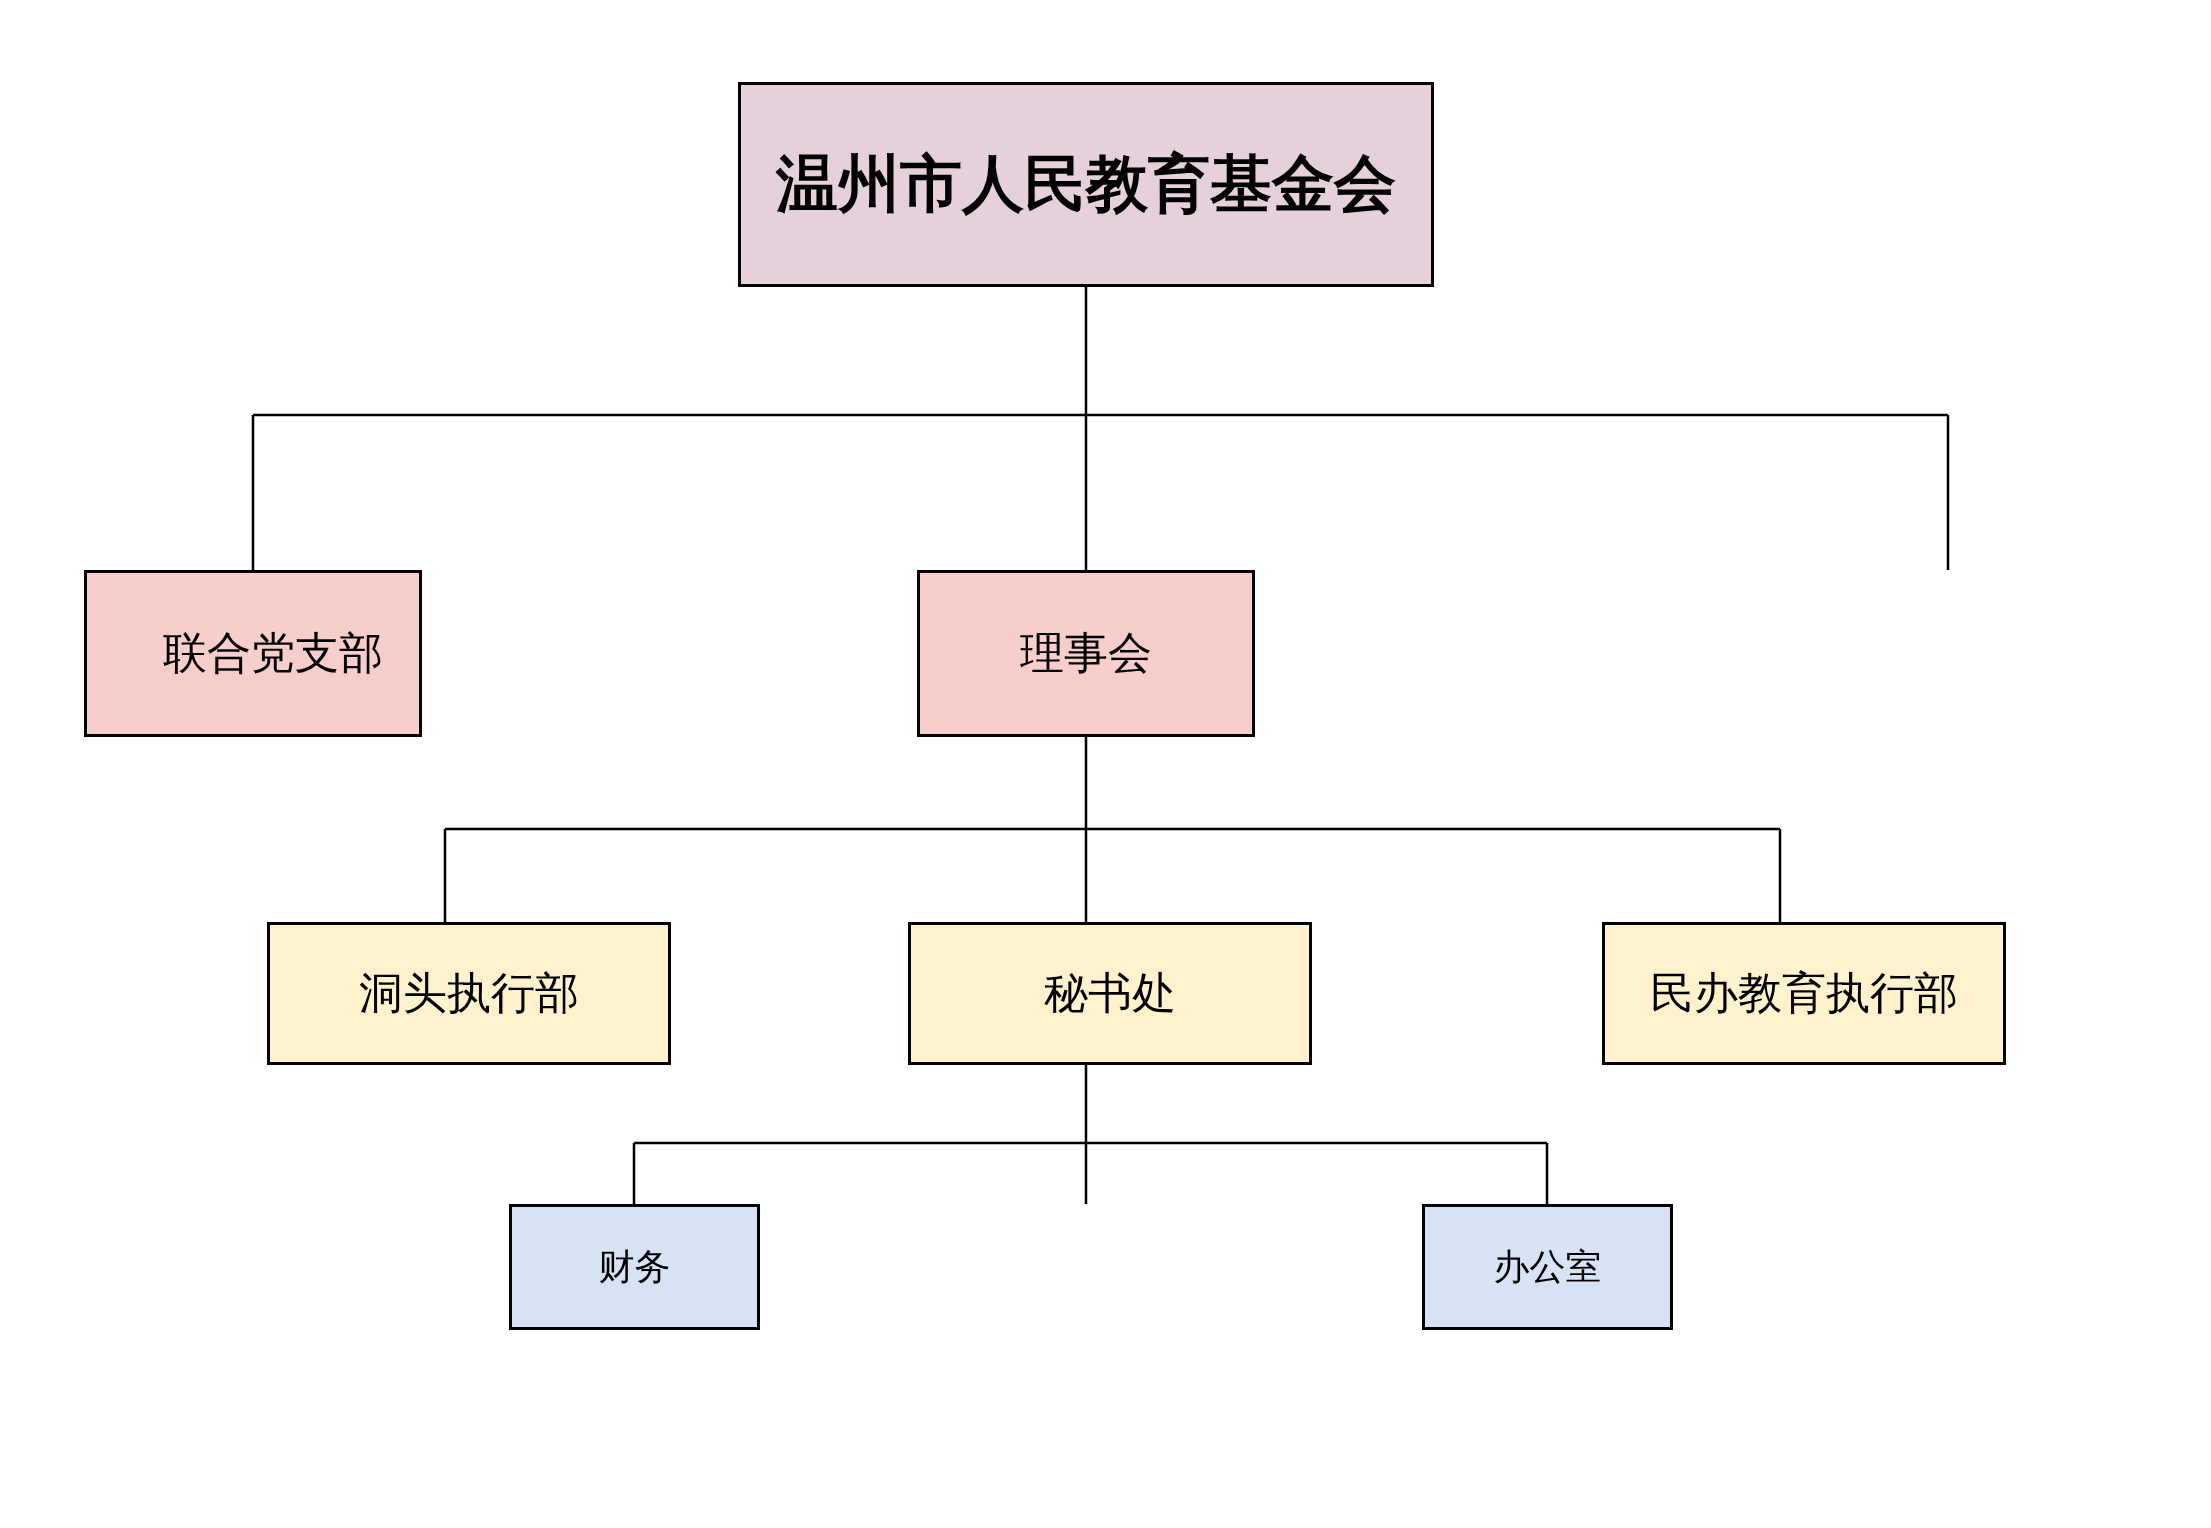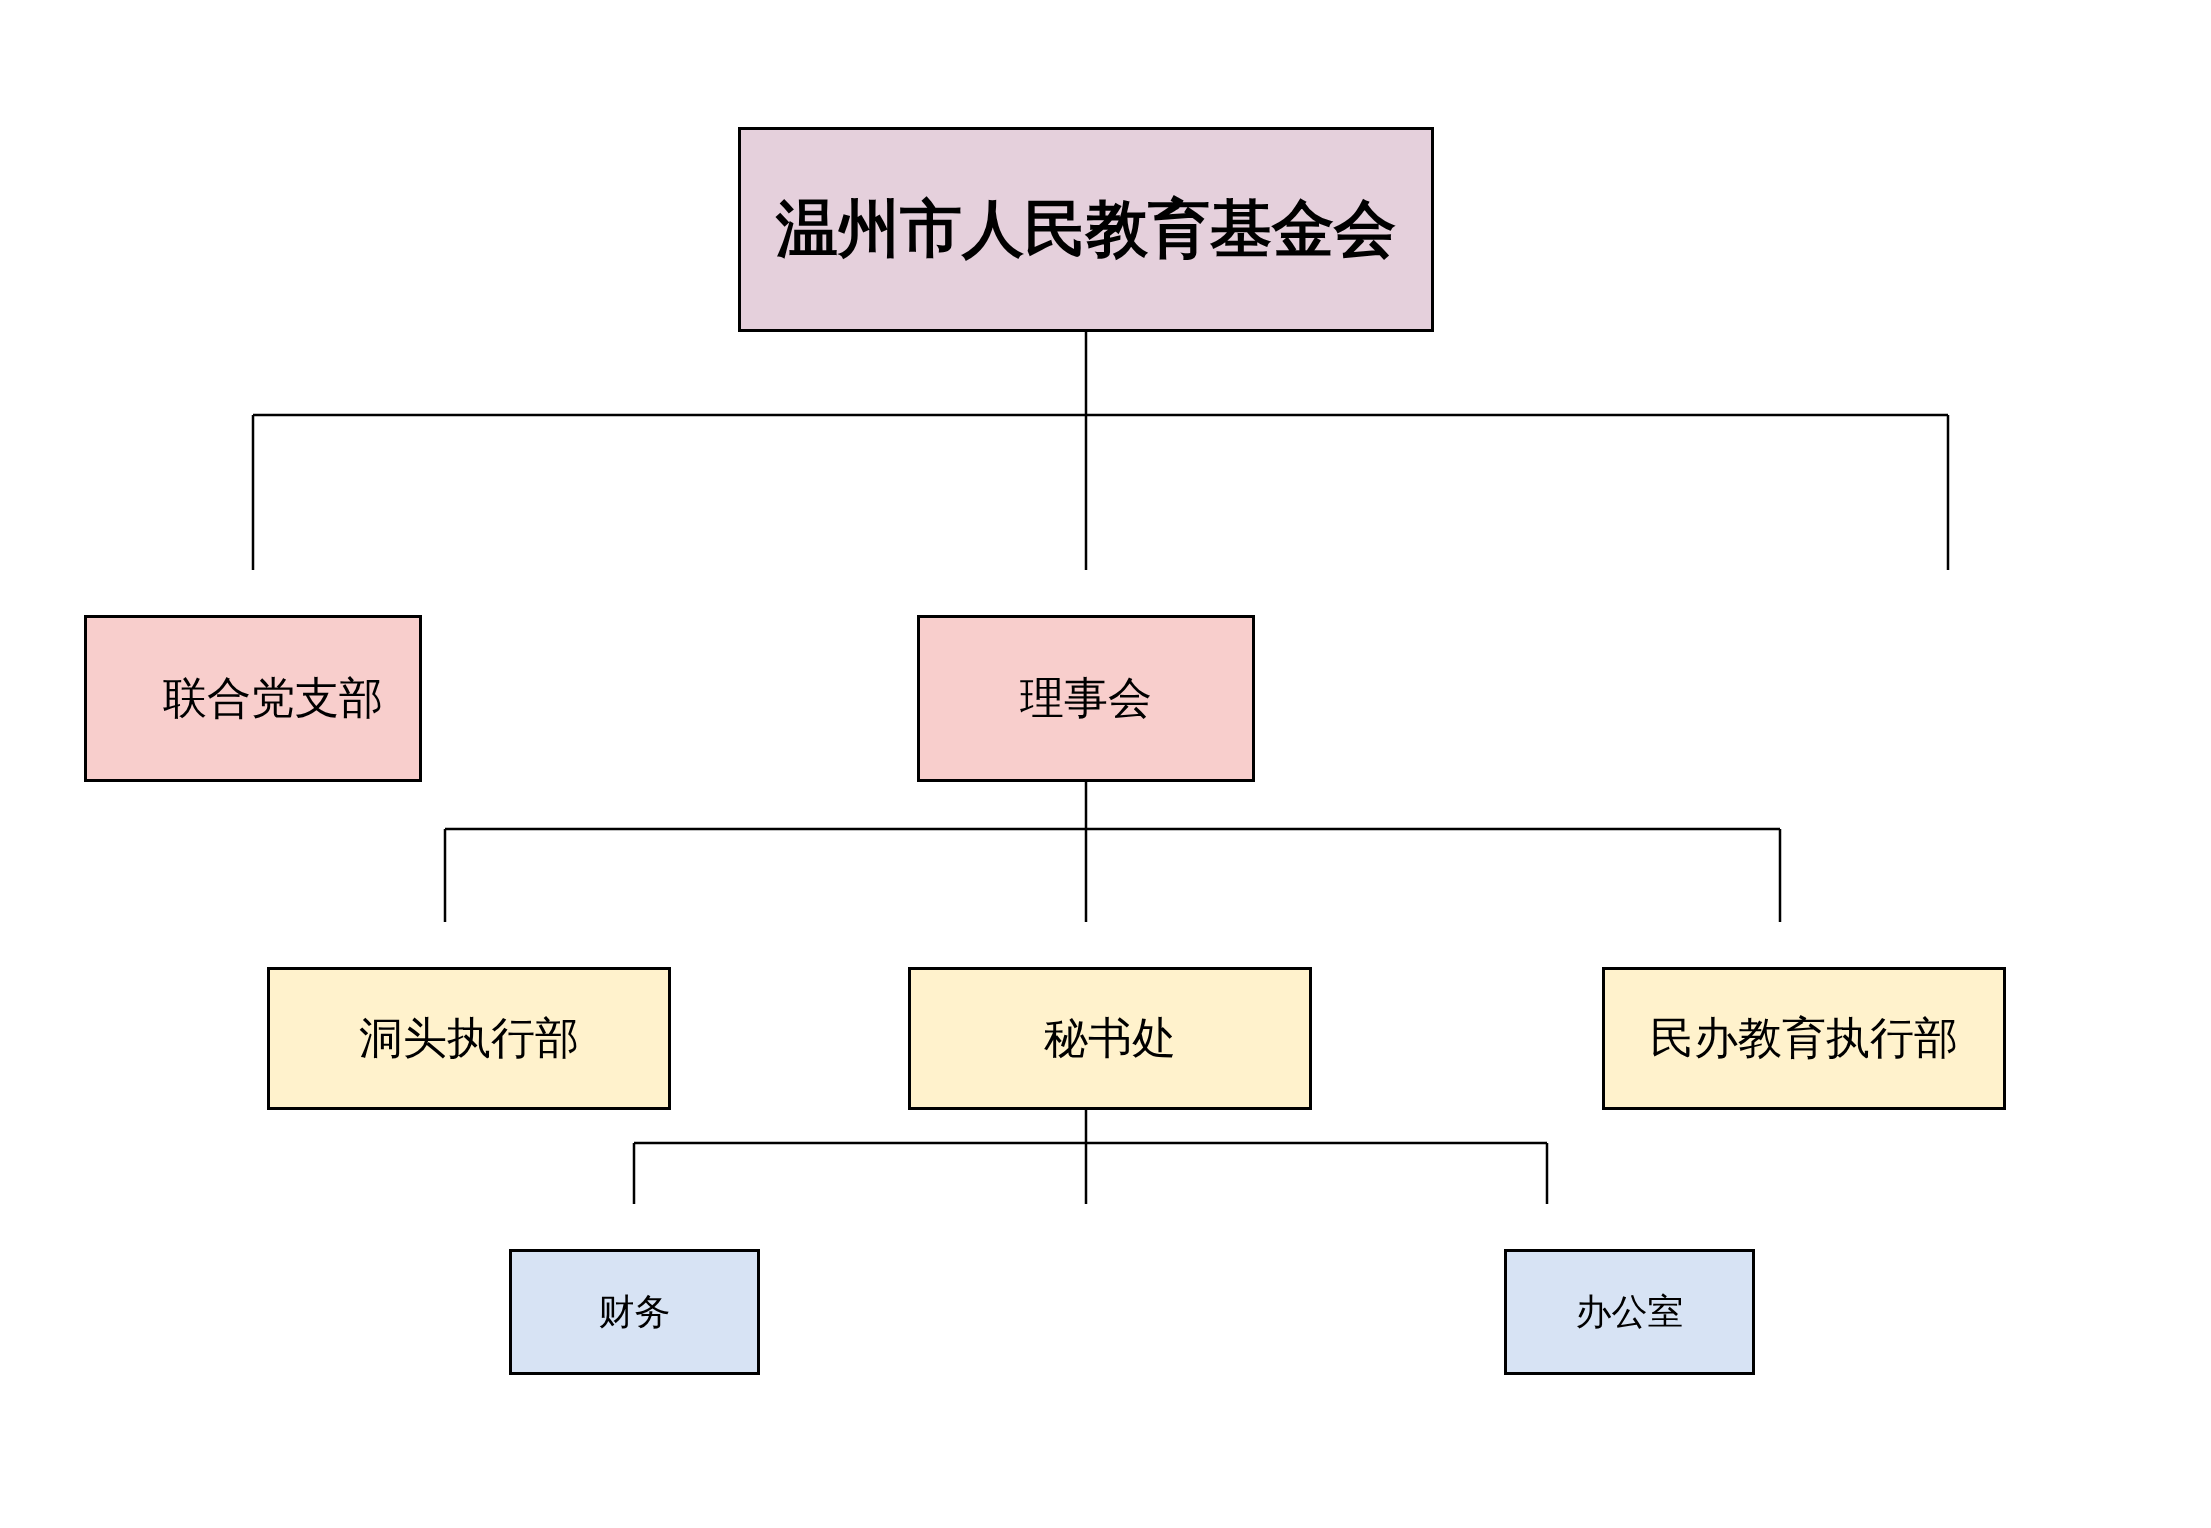--- a/index.html
+++ b/index.html
@@ -26,21 +26,20 @@
   .node {
     position: absolute;
     border: 3px solid #000000;
     box-sizing: border-box;
     display: flex;
     align-items: center;
     justify-content: center;
     text-align: center;
     line-height: 1.2;
     background: #ffffff;
-    margin-top: 45px;
   }
   .node-root {
     left: 738px; top: 82px; width: 696px; height: 205px;
     background: #e5d0dc;
     font-size: 62px;
     font-weight: bold;
   }
   .lvl2 {
     top: 570px; width: 338px; height: 167px;
     background: #f8cecc;
@@ -57,21 +56,21 @@
   .node-dongtou      { left: 267px; }
   .node-secretariat  { left: 908px; justify-content: center; }
   .node-private-edu  { left: 1602px; }
   .lvl4 {
     top: 1204px; width: 251px; height: 126px;
     background: #d7e3f4;
     font-size: 36px;
   }
   .node-finance  { left: 509px; }
   .node-projects { left: 961px; }
-  .node-office   { left: 1504px; }
+  .node-office   { left: 1422px; }
 </style>
 </head>
 <body>
 
 <div class="canvas">
 
   <svg class="connectors" viewBox="0 0 2211 1528" xmlns="http://www.w3.org/2000/svg">
 
     <path d="M1086 287 V415 M253 415 H1948 M253 415 V570 M1086 415 V570 M1948 415 V570" stroke="#000000" stroke-width="2.5" fill="none"></path>
 

